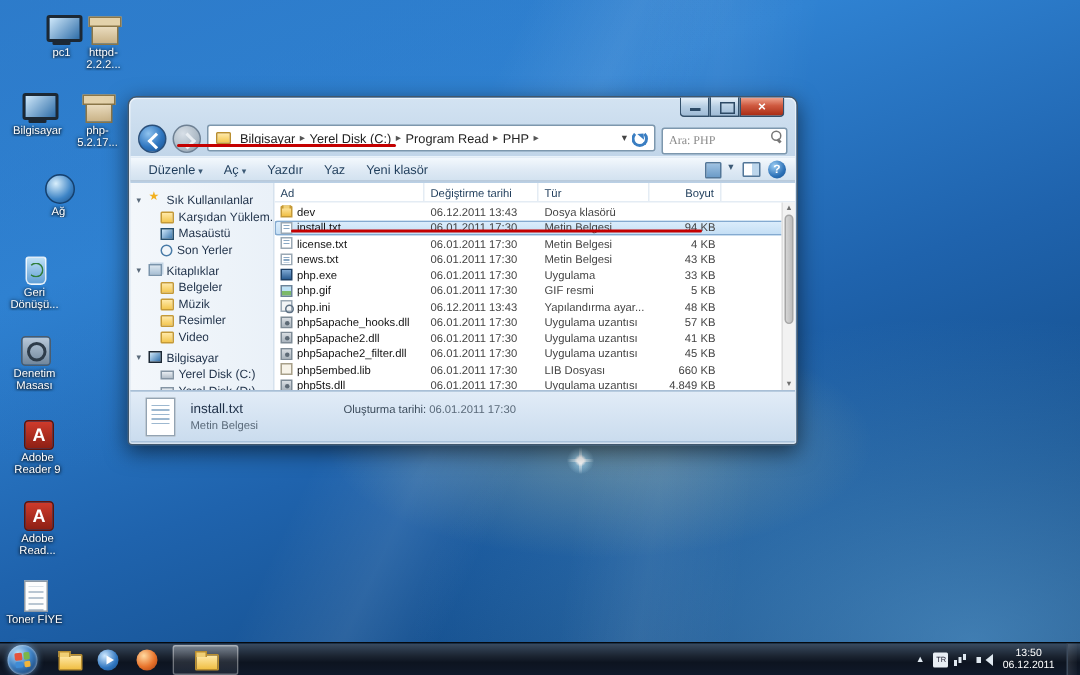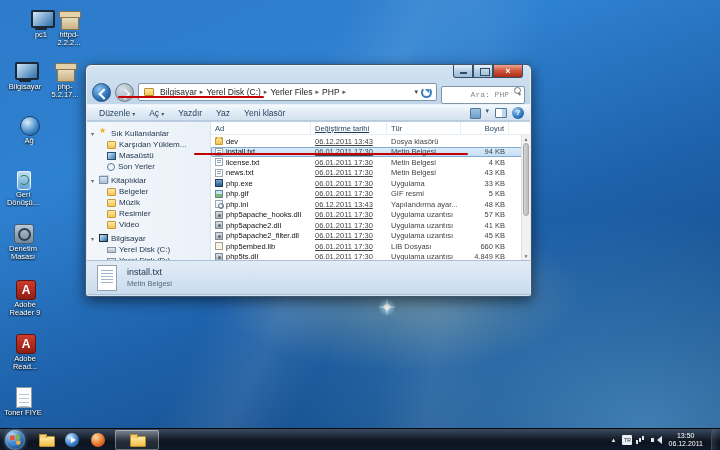--- a/index.html
+++ b/index.html
@@ -60,57 +60,57 @@
   .nav-fwd::after { left:5px; transform:rotate(225deg); border-color:#e9eef3; }
   .addr-bar { flex:1 1 auto; height:18px; background:#fff; border:1px solid #7d97ad; border-radius:2px; display:flex; align-items:center; padding:0 2px; overflow:hidden; }
   .addr-icon { width:10px; height:8px; margin:0 3px; background:linear-gradient(#ffe9a8,#f3c64f); border:1px solid #b98e2f; border-radius:1px; flex:0 0 auto; }
   .crumb { font-size:8.5px; color:#222; padding:0 3px; white-space:nowrap; }
   .crumb-sep { font-size:7px; color:#555; }
   .addr-spacer { flex:1 1 auto; }
   .addr-dd { font-size:7px; color:#444; padding:0 3px; }
   .refresh-btn { width:11px; height:11px; margin-right:2px; border:2px solid #3a7ec2; border-radius:50%; border-top-color:transparent; position:relative; flex:0 0 auto; }
   .refresh-btn::after { content:""; position:absolute; right:-2px; top:-3px; border:3px solid transparent; border-bottom-color:#3a7ec2; transform:rotate(40deg); }
   .search-box { flex:0 0 auto; width:84px; height:18px; position:relative; }
-  .search-box input { width:100%; height:100%; border:1px solid #7d97ad; border-radius:2px; font-family:Liberation Mono, monospace; font-size:8px; padding:0 15px 0 4px; color:#333;text-align:right; }
+  .search-box input { width:100%; height:100%; border:1px solid #7d97ad; border-radius:2px; font-family:Liberation Serif, serif; font-size:8px; padding:0 15px 0 4px; color:#333; }
   .search-box input::placeholder { color:#8a8a8a; }
   .mag { position:absolute; right:4px; top:4px; width:7px; height:7px; }
   .mag::before { content:""; position:absolute; left:0; top:0; width:5px; height:5px; border:1.5px solid #777; border-radius:50%; }
   .mag::after { content:""; position:absolute; right:0; bottom:0; width:3px; height:1.5px; background:#777; transform:rotate(45deg); }
 
   .toolbar { position:absolute; left:1px; right:1px; top:39px; height:17px; background:linear-gradient(#f4f9fd,#dfeaf5 55%,#d3e2f0); border-top:1px solid #e9f2fa; border-bottom:1px solid #b9cadb; display:flex; align-items:center; padding:0 6px; }
   .tb-items { display:flex; align-items:center; gap:2px; flex:1; }
   .tb-item { font-size:8.5px; color:#1e3c5a; padding:1px 6px; border-radius:2px; white-space:nowrap; }
   .tb-dd { font-size:6px; color:#3c5a76; margin-left:2px; }
   .tb-right { display:flex; align-items:center; gap:5px; }
   .views-btn { width:20px; height:11px; position:relative; }
   .views-btn::before { content:""; position:absolute; left:0; top:1px; width:9px; height:9px; background:
       linear-gradient(#9fc2e2,#6c9cc8); border:1px solid #527698; border-radius:1px; }
   .views-btn::after { content:"▾"; position:absolute; right:1px; top:0px; font-size:7px; color:#3c5a76; }
   .prev-btn { width:12px; height:10px; border:1px solid #527698; background:linear-gradient(90deg,#fff 55%,#bcd6ec 55%); border-radius:1px; }
   .help-btn { width:12px; height:12px; border-radius:50%; background:radial-gradient(circle at 35% 30%,#9ccdf3,#2d72b8 60%,#17508e); color:#fff; font-size:8px; line-height:12px; text-align:center; font-weight:bold; }
 
   .win-body { position:absolute; left:1px; right:1px; top:57px; bottom:36px; background:#fff; display:flex; overflow:hidden; }
-  .sidebar { width:124px; flex:0 0 auto; background:linear-gradient(90deg,#f3f7fb,#eaf1f8); border-right:1px solid #d6e2ee; padding:3px 0 0 4px; overflow:hidden; font-size:8px; color:#1e3048; }
+  .sidebar { width:96px; flex:0 0 auto; background:linear-gradient(90deg,#f3f7fb,#eaf1f8); border-right:1px solid #d6e2ee; padding:3px 0 0 4px; overflow:hidden; font-size:8px; color:#1e3048; }
   .sb-head { display:flex; align-items:center; height:12px; margin-top:2px; white-space:nowrap; }
   .sb-twisty { font-size:6px; color:#5a6a7a; width:8px; }
   .sb-gicon, .sb-icon { width:9px; height:8px; margin-right:3px; flex:0 0 auto; position:relative; }
   .sb-label { font-size:8px; white-space:nowrap; overflow:hidden; }
   .sb-item { display:flex; align-items:center; height:11px; padding-left:16px; white-space:nowrap; }
   .si-star::before { content:"★"; position:absolute; left:0; top:-3px; font-size:8px; color:#f2b01e; }
   .si-folder { background:linear-gradient(#ffe9a8,#f3c64f); border:1px solid #c59a37; border-radius:1px; }
   .si-desktop { background:linear-gradient(135deg,#cfe8fa,#3b77ad); border:1px solid #27506f; }
   .si-recent { border:1.5px solid #4a7ca8; border-radius:50%; width:8px; height:8px; }
   .si-lib { background:linear-gradient(#dbe6ef,#a7bfd4); border:1px solid #7a94ab; box-shadow:1px -1px 0 #c5d6e5; }
   .si-computer { background:linear-gradient(135deg,#cfe8fa,#2e6da8); border:1px solid #1c2834; }
   .si-disk { background:linear-gradient(#e8edf2,#b3bec9); border:1px solid #8494a3; height:6px; margin-top:1px; }
 
   .file-area { flex:1 1 auto; display:flex; flex-direction:column; position:relative; overflow:hidden; }
   .list-header { display:flex; height:13px; border-bottom:1px solid #e4ecf4; flex:0 0 auto; }
   .hcell { font-size:7.5px; color:#1e3c5a; padding:2px 4px 0; border-right:1px solid #e4ecf4; white-space:nowrap; overflow:hidden; }
-  .w-name { width:100px; } .w-date { width:76px;text-decoration:underline; } .w-type { width:74px; } .w-size { width:48px; text-align:right; }
+  .w-name { width:100px; } .w-date { width:76px; } .w-type { width:74px; } .w-size { width:48px; text-align:right; }
   .rows { flex:1 1 auto; overflow:hidden; padding-top:1px; }
   .row { display:flex; align-items:center; height:10.5px; border-radius:2px; }
   .row .cell { font-size:7.5px; color:#444; padding:0 4px; white-space:nowrap; overflow:hidden; }
   .row .c-name { color:#111; display:flex; align-items:center; gap:3px; }
   .row .c-size { text-align:right; }
   .row.sel { background:linear-gradient(#ddeefc,#c2ddf4); box-shadow:inset 0 0 0 1px #84aad0; }
   .fi { width:8px; height:8px; flex:0 0 auto; position:relative; }
   .fi-folder { background:linear-gradient(#ffe9a8,#f0bf45); border:1px solid #c59a37; border-radius:1px 1px 0 0; }
   .fi-folder::before { content:""; position:absolute; left:0; top:-2px; width:4px; height:2px; background:#f0cf75; border:1px solid #c59a37; border-bottom:none; }
   .fi-text { background:#fff; border:1px solid #9aa8b4; }
@@ -181,21 +181,21 @@
         <div class="di-label">httpd-2.2.2...</div>
       </div>
       <div class="desk-icon" style="left: 4px; top: 60px;">
         <div class="di-glyph di-computer"></div>
         <div class="di-label">Bilgisayar</div>
       </div>
       <div class="desk-icon" style="left: 44px; top: 60px;">
         <div class="di-glyph di-installer"></div>
         <div class="di-label">php-5.2.17...</div>
       </div>
-      <div class="desk-icon" style="left: 8px; top: 114px;">
+      <div class="desk-icon" style="left: 18px; top: 114px;">
         <div class="di-glyph di-network"></div>
         <div class="di-label">Ağ</div>
       </div>
       <div class="desk-icon" style="left: 2px; top: 168px;">
         <div class="di-glyph di-recycle-bin"></div>
         <div class="di-label">Geri Dönüşü...</div>
       </div>
       <div class="desk-icon" style="left: 2px; top: 222px;">
         <div class="di-glyph di-control-panel"></div>
         <div class="di-label">Denetim Masası</div>
@@ -225,21 +225,21 @@
     <div class="addr-row">
       <div class="nav-btn nav-back"></div>
       <div class="nav-btn nav-fwd"></div>
       <div class="addr-bar">
         <span class="addr-icon"></span>
         <span style="display:flex;align-items:center;">
             <span class="crumb">Bilgisayar</span>
             <span class="crumb-sep">▸</span>
             <span class="crumb">Yerel Disk (C:)</span>
             <span class="crumb-sep">▸</span>
-            <span class="crumb">Yerler Files</span>
+            <span class="crumb">Program Read</span>
             <span class="crumb-sep">▸</span>
             <span class="crumb">PHP</span>
             <span class="crumb-sep">▸</span>
           </span>
         <span class="addr-spacer"></span>
         <span class="addr-dd">▾</span>
         <span class="refresh-btn"></span>
       </div>
       <div class="search-box">
         <input type="text" placeholder="Ara: PHP" style="">
@@ -440,20 +440,27 @@
         </div>
       </div>
     </div>
 
     <div class="win-details">
       <div class="dp-icon"></div>
       <div class="dp-col" style="width:92px;">
         <div class="dp-name">install.txt</div>
         <div class="dp-type">Metin Belgesi</div>
       </div>
+      <div class="dp-col">
+        <div class="dp-line">
+          <b>Oluşturma tarihi:</b>
+          <span>06.01.2011 17:30</span>
+        </div>
+        <div class="dp-line">&nbsp;</div>
+      </div>
     </div>
   </div>
 
   <div class="anno anno-breadcrumb" style="background: rgb(196, 0, 0);"></div>
   <div class="anno anno-install" style="background: rgb(196, 0, 0);"></div>
 
   <div class="taskbar">
     <div class="start-orb">
       <span class="flag">
         <i style="background:#e5533c"></i>

